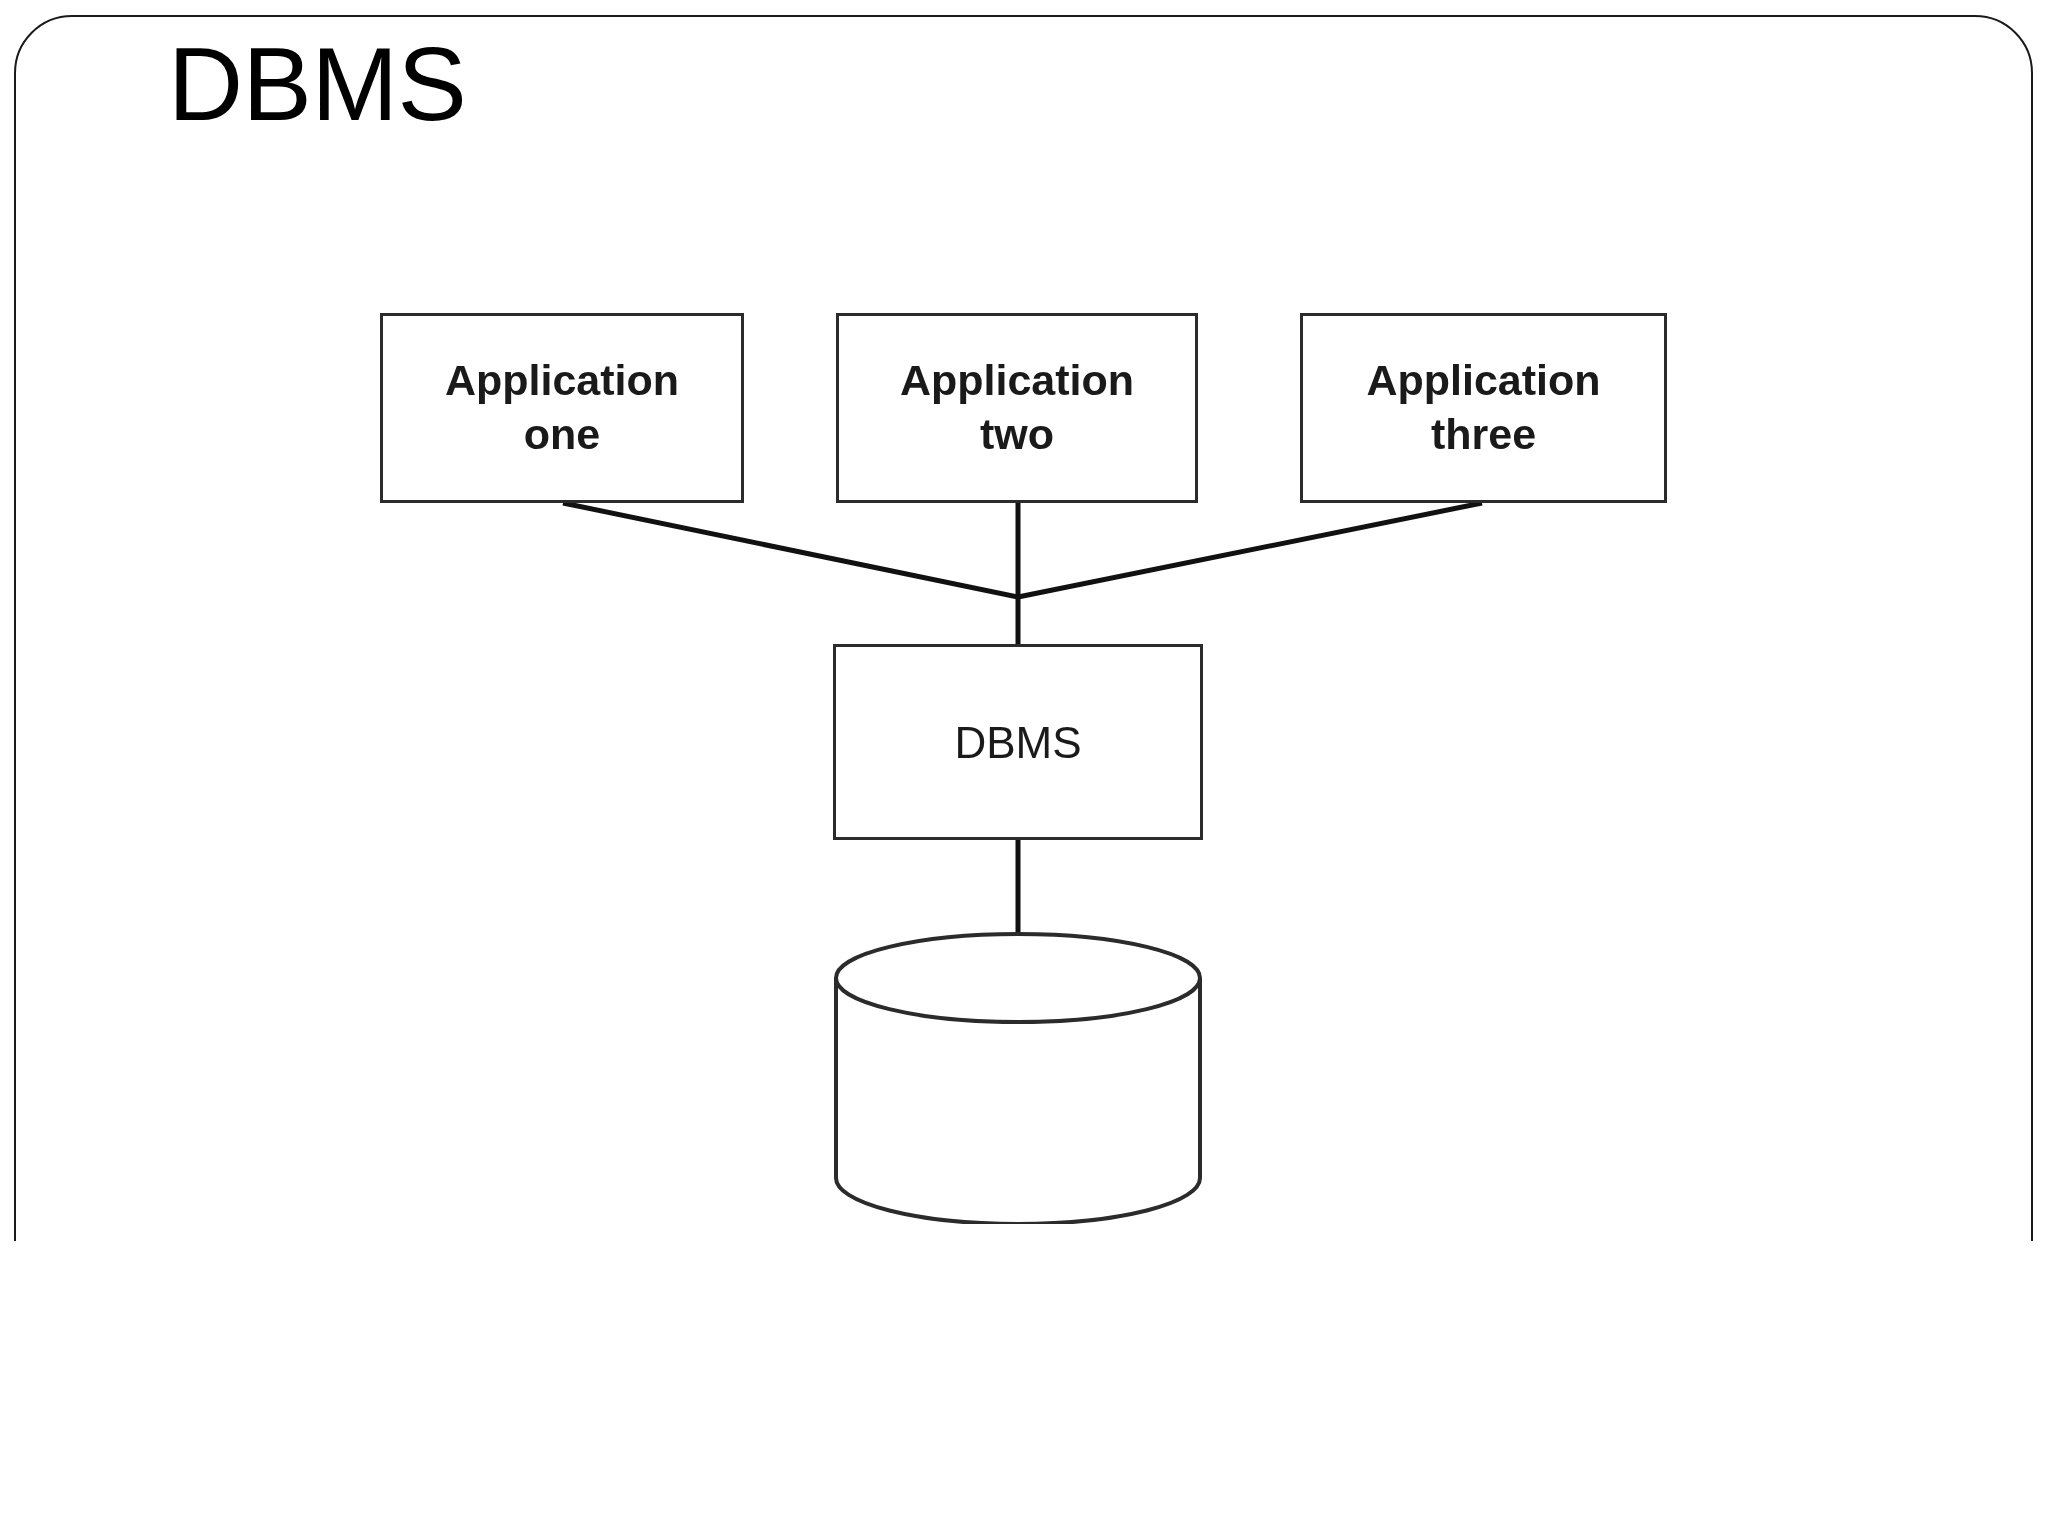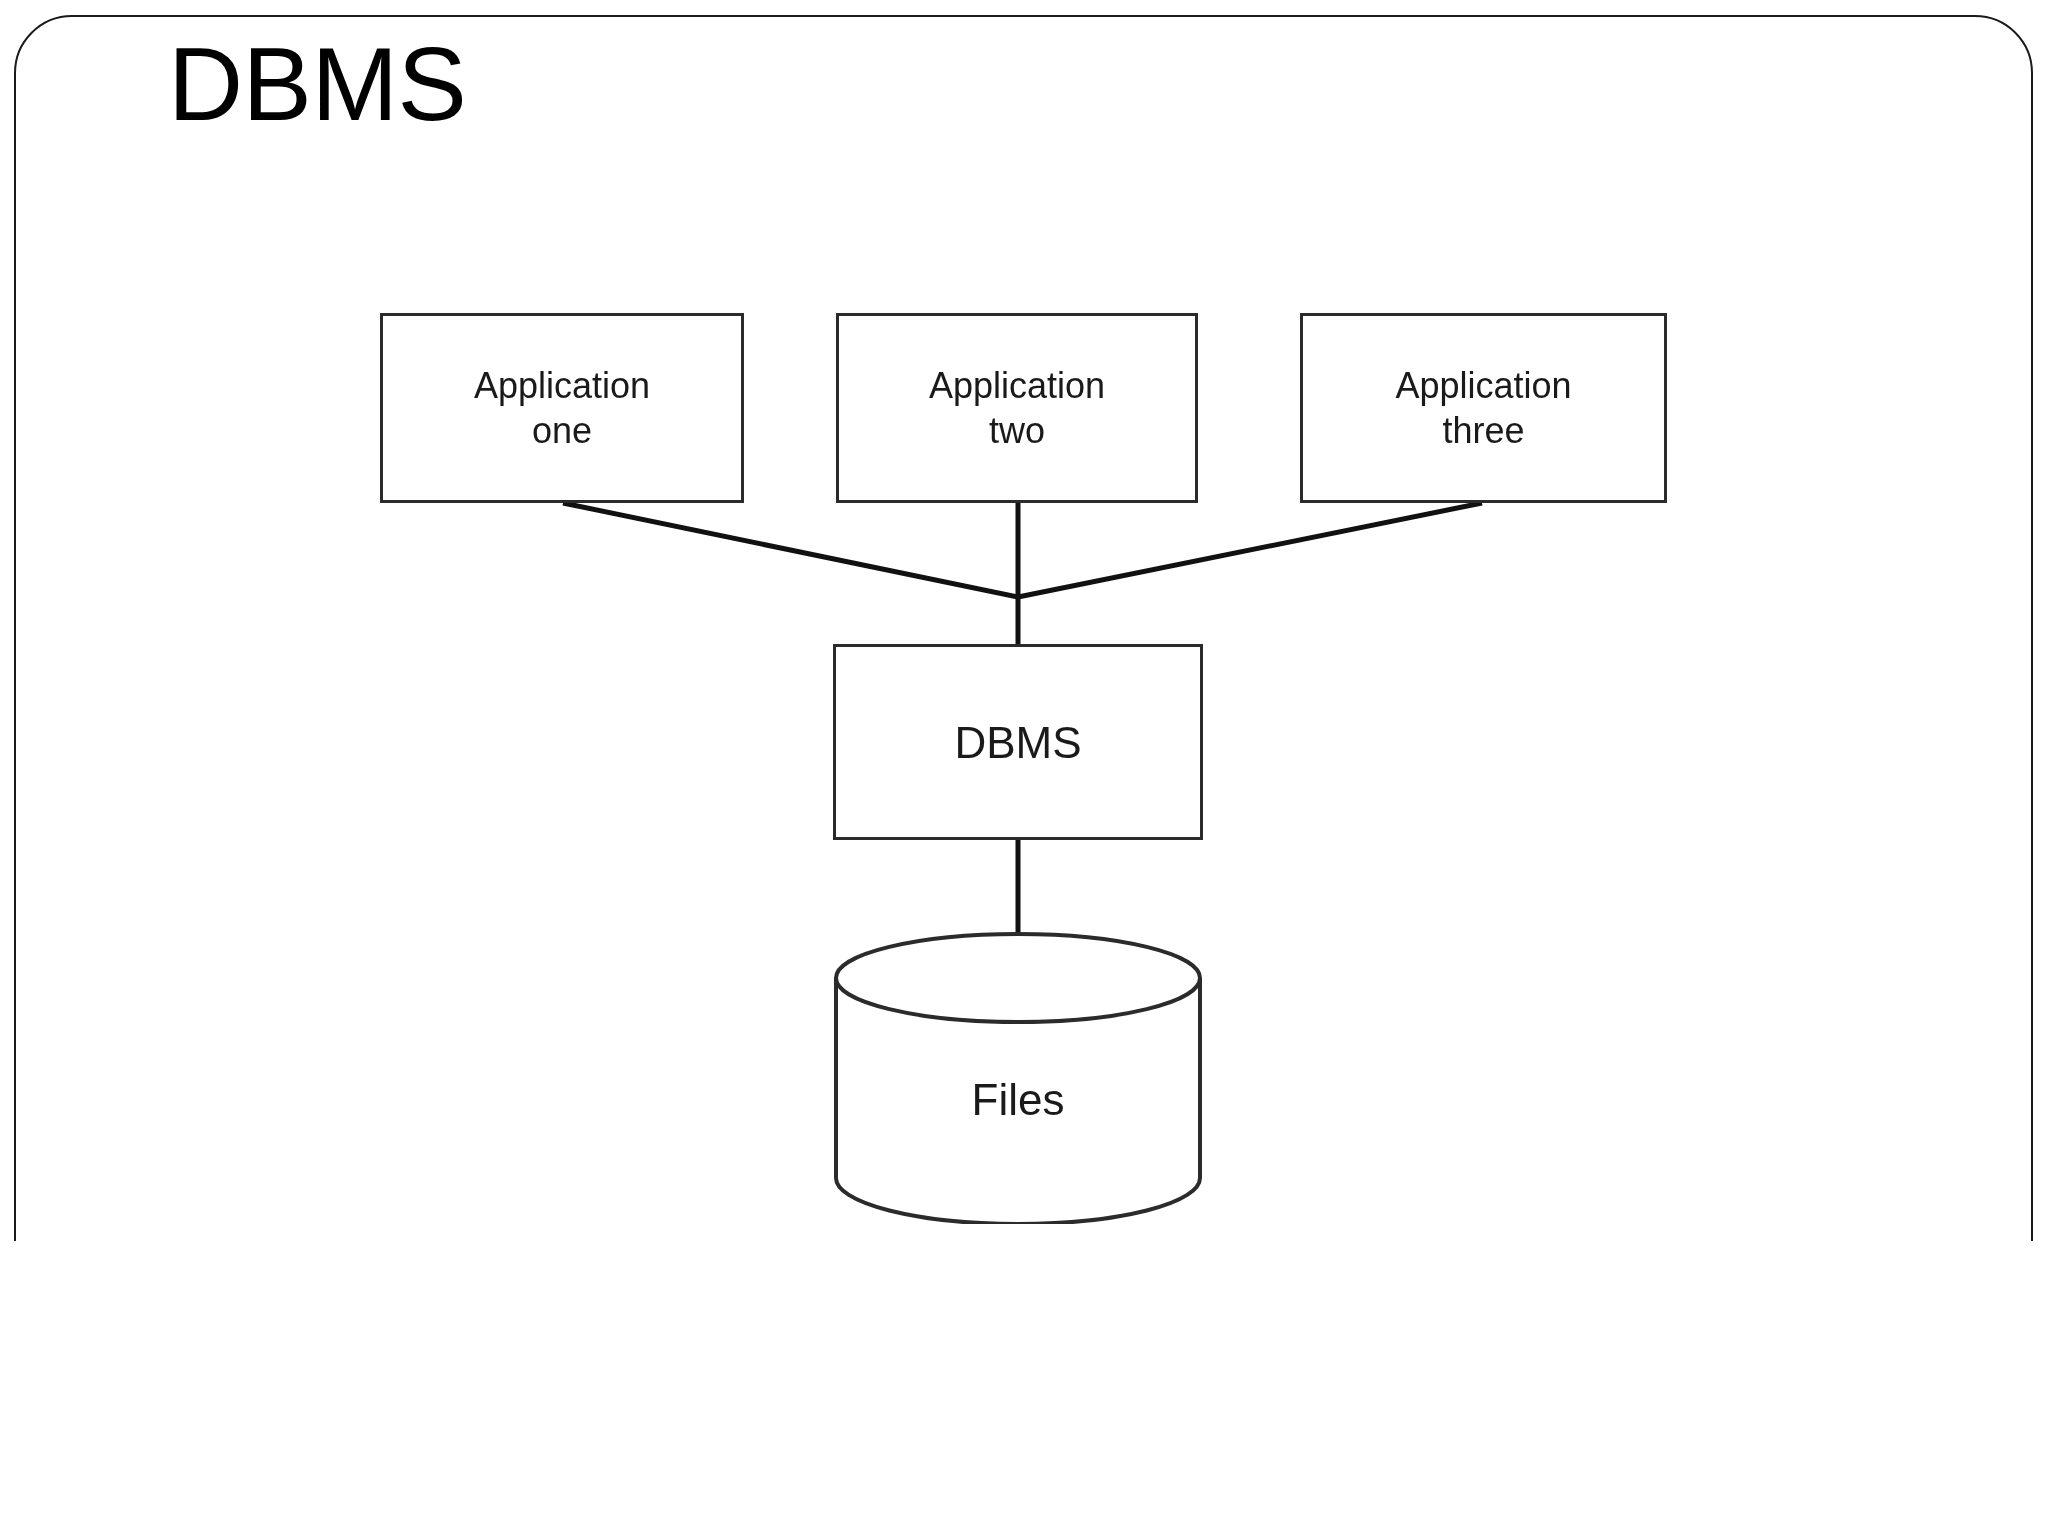--- a/index.html
+++ b/index.html
@@ -62,21 +62,22 @@
     justify-content: center;
     text-align: center;
   }
   .node-label {
     font-family: "Liberation Sans", sans-serif;
     color: #1a1a1a;
     font-weight: 400;
     line-height: 1.25;
   }
   .app-label {
-    font-size: 36px;
+    font-size: 43px;
+    font-weight: bold;
   }
   .dbms-label {
     font-size: 44px;
   }
   #app-box-one  { left: 380px;  top: 313px; width: 364px; height: 190px; }
   #app-box-two  { left: 836px;  top: 313px; width: 362px; height: 190px; }
   #app-box-three{ left: 1300px; top: 313px; width: 367px; height: 190px; }
   #dbms-box     { left: 833px;  top: 644px; width: 370px; height: 196px; }
 
   
@@ -149,15 +150,14 @@
   </div>
 
   <div id="files-cylinder">
     <svg width="370" height="292" viewBox="0 0 370 292" xmlns="http://www.w3.org/2000/svg">
 
       <path d="M 3 46 L 3 246 A 182 46 0 0 0 367 246 L 367 46" fill="#ffffff" stroke="#2b2b2b" stroke-width="4"></path>
 
       <ellipse cx="185" cy="46" rx="182" ry="44" fill="#ffffff" stroke="#2b2b2b" stroke-width="4"></ellipse>
     </svg>
   </div>
-  <div id="files-label">Files</div>
 
 </div>
 
 </body></html>

